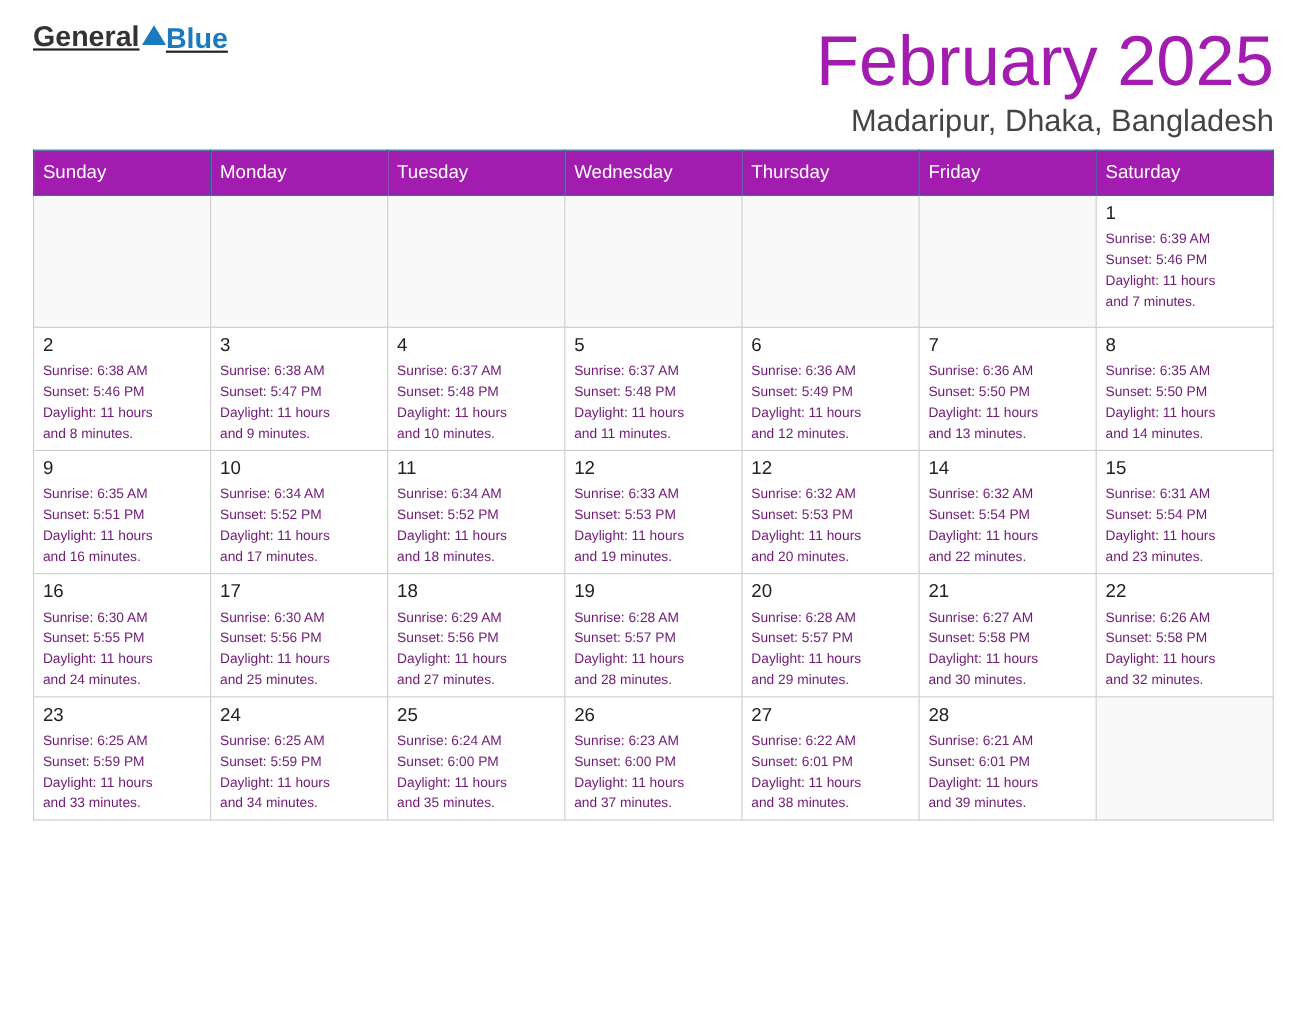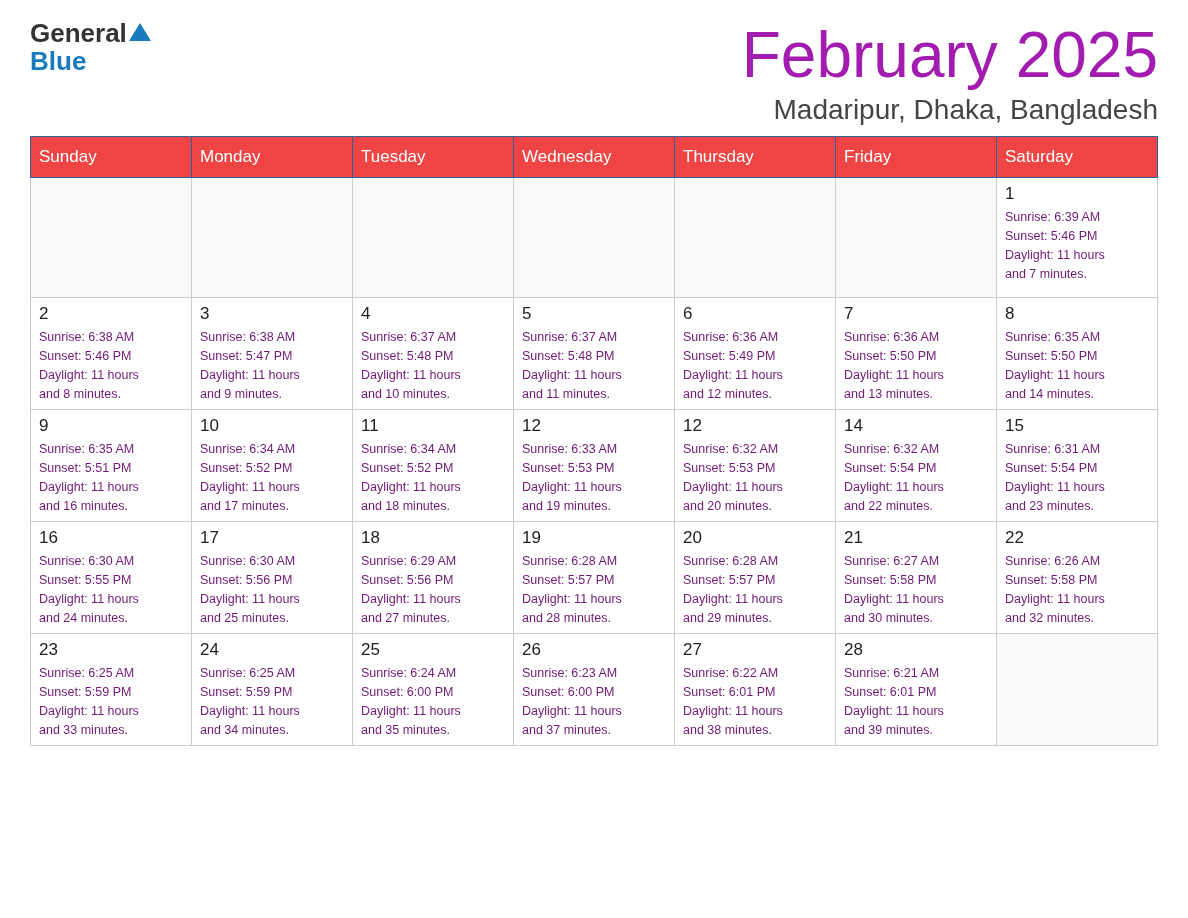--- a/index.html
+++ b/index.html
@@ -12,22 +12,23 @@
       padding: 20px 30px;
     }
     .header {
       display: flex;
       justify-content: space-between;
       align-items: flex-start;
       margin-bottom: 10px;
     }
     .logo {
       display: flex;
-      flex-direction: column;
+      flex-direction: row;
       align-items: flex-start;
+      text-decoration: underline;
     }
     .logo-general {
       font-size: 26px;
       font-weight: bold;
       color: #333;
       line-height: 1;
     }
     .logo-blue {
       font-size: 26px;
       font-weight: bold;
@@ -48,21 +49,21 @@
       font-size: 28px;
       color: #444;
       margin-top: 4px;
     }
     table {
       width: 100%;
       border-collapse: collapse;
       margin-top: 8px;
     }
     thead tr {
-      background-color: #ef4444;
+      background-color: #a21caf;
     }
     thead th {
       color: #fff;
       font-size: 17px;
       font-weight: normal;
       padding: 10px 8px;
       text-align: left;
       border: 1px solid #2a6496;
     }
     tbody tr {

